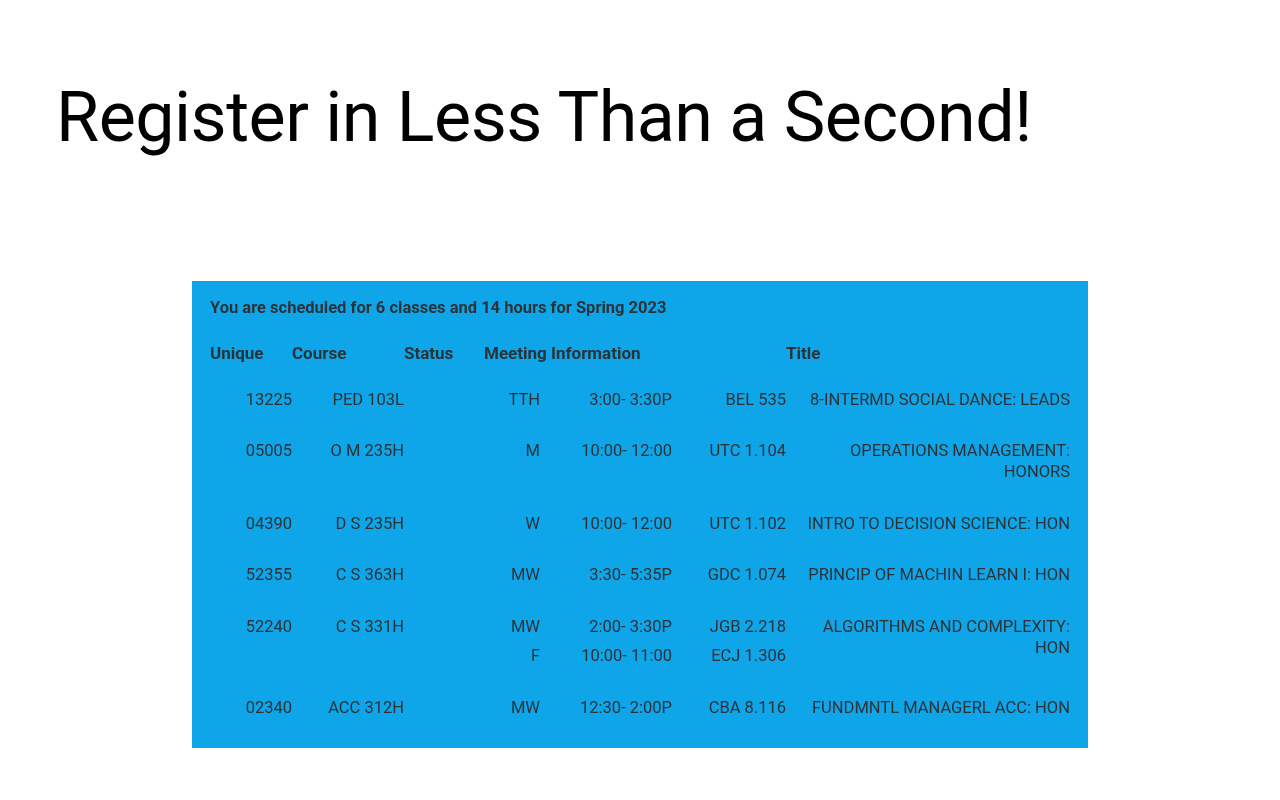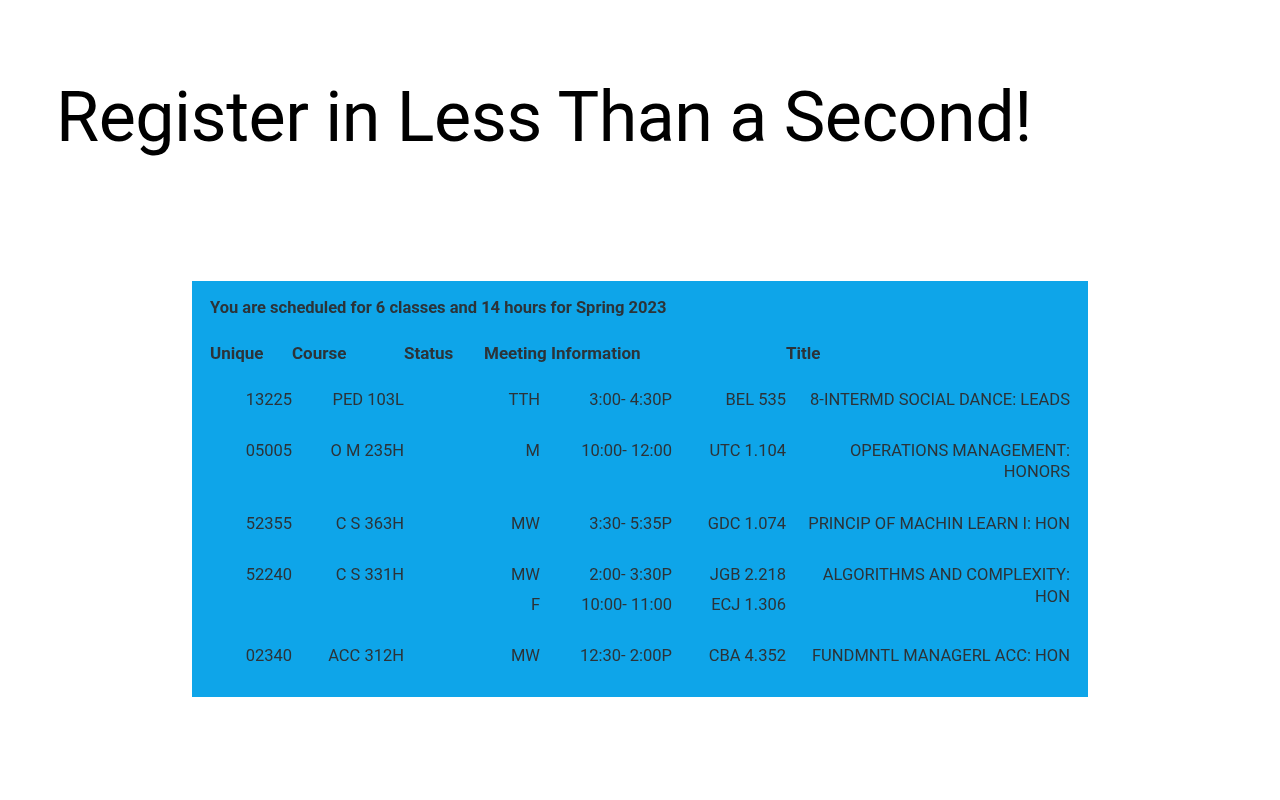--- a/index.html
+++ b/index.html
@@ -106,41 +106,56 @@
     </thead>
     <tbody id="schedule-body">
     <tr>
           <td>13225</td>
           <td>PED 103L</td>
           <td></td>
           <td>
             <span class="meeting-line">TTH</span>
           </td>
           <td>
-            <span class="meeting-line">3:00- 4:30P</span>
+            <span class="meeting-line">3:00- 3:30P</span>
           </td>
           <td>
             <span class="meeting-line">BEL 535</span>
           </td>
           <td>8-INTERMD SOCIAL DANCE: LEADS</td>
         </tr>
         <tr>
           <td>05005</td>
           <td>O M 235H</td>
           <td></td>
           <td>
             <span class="meeting-line">M</span>
           </td>
           <td>
             <span class="meeting-line">10:00- 12:00</span>
           </td>
           <td>
             <span class="meeting-line">UTC 1.104</span>
           </td>
           <td>OPERATIONS MANAGEMENT: HONORS</td>
+        </tr>
+        <tr>
+          <td>04390</td>
+          <td>D S 235H</td>
+          <td></td>
+          <td>
+            <span class="meeting-line">W</span>
+          </td>
+          <td>
+            <span class="meeting-line">10:00- 12:00</span>
+          </td>
+          <td>
+            <span class="meeting-line">UTC 1.102</span>
+          </td>
+          <td>INTRO TO DECISION SCIENCE: HON</td>
         </tr>
         <tr>
           <td>52355</td>
           <td>C S 363H</td>
           <td></td>
           <td>
             <span class="meeting-line">MW</span>
           </td>
           <td>
             <span class="meeting-line">3:30- 5:35P</span>
@@ -172,19 +187,19 @@
           <td>02340</td>
           <td>ACC 312H</td>
           <td></td>
           <td>
             <span class="meeting-line">MW</span>
           </td>
           <td>
             <span class="meeting-line">12:30- 2:00P</span>
           </td>
           <td>
-            <span class="meeting-line">CBA 4.352</span>
+            <span class="meeting-line">CBA 8.116</span>
           </td>
           <td>FUNDMNTL MANAGERL ACC: HON</td>
         </tr>
       </tbody>
   </table>
 </div>
 
 </body></html>

